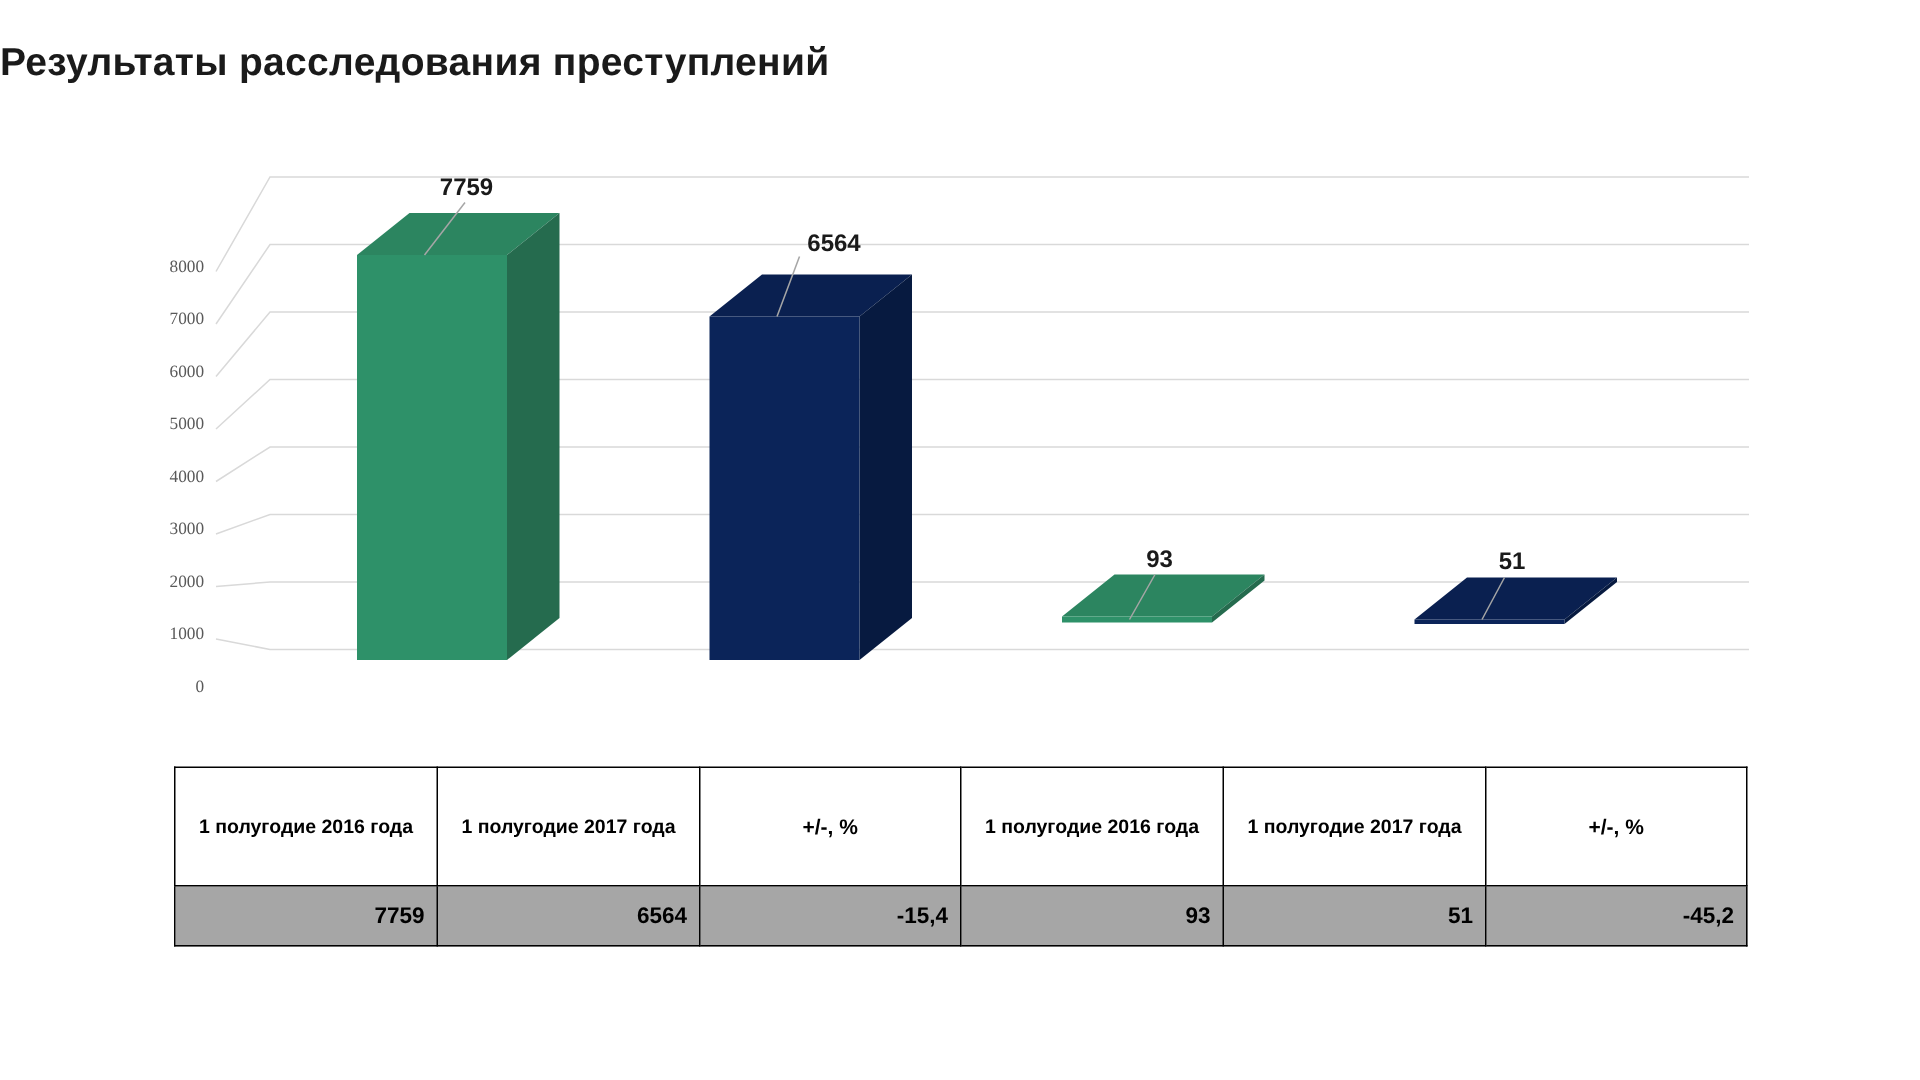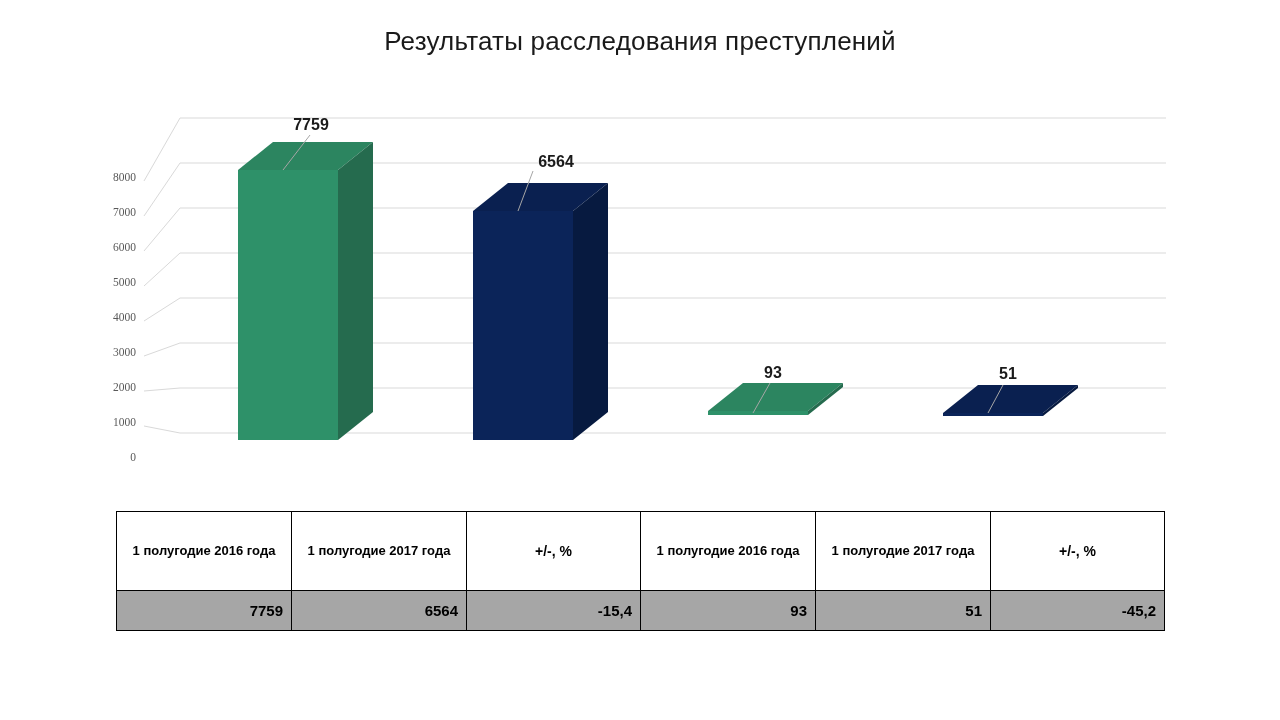--- a/index.html
+++ b/index.html
@@ -16,23 +16,23 @@
     font-family: "Liberation Sans", sans-serif;
     color: #000000;
   }
 
   
   #chart-title {
     position: absolute;
     top: 26px;
     left: 0;
     width: 1280px;
-    text-align: center;
+    text-align: left;
     font-size: 26px;
-    font-weight: normal;
+    font-weight: bold;
     letter-spacing: 0.2px;
     color: #1a1a1a;
   }
 
   
   #chart-area {
     position: absolute;
     left: 0;
     top: 95px;
     width: 1280px;

